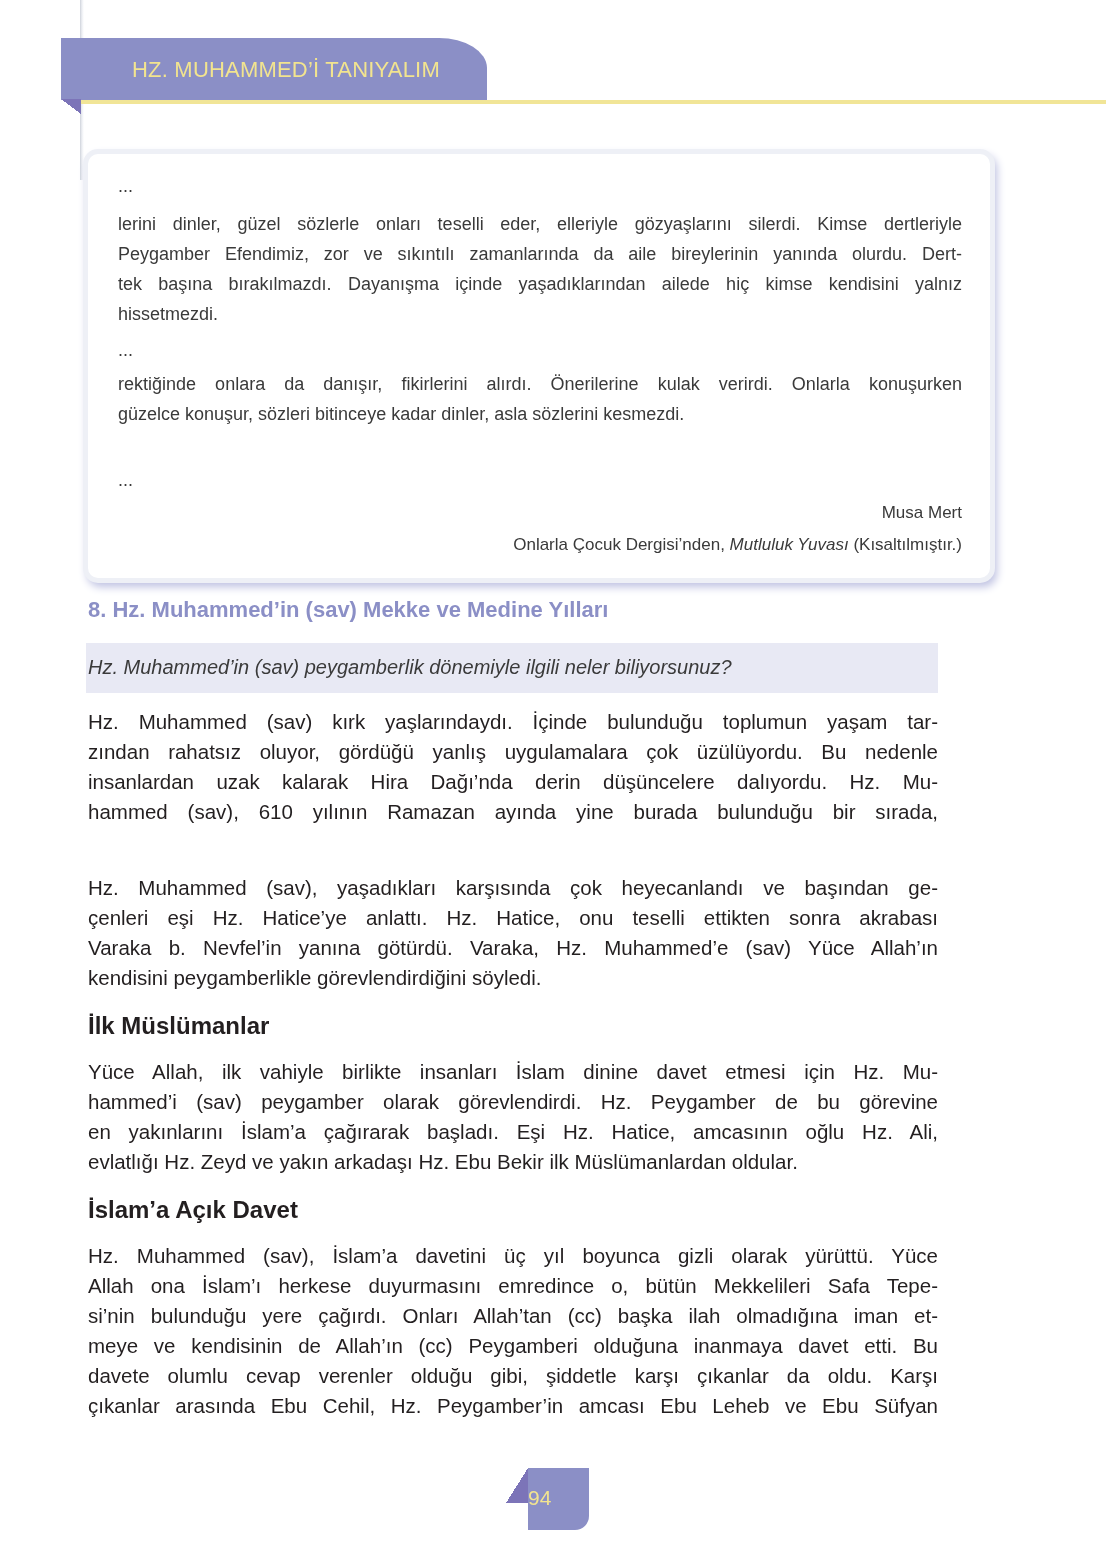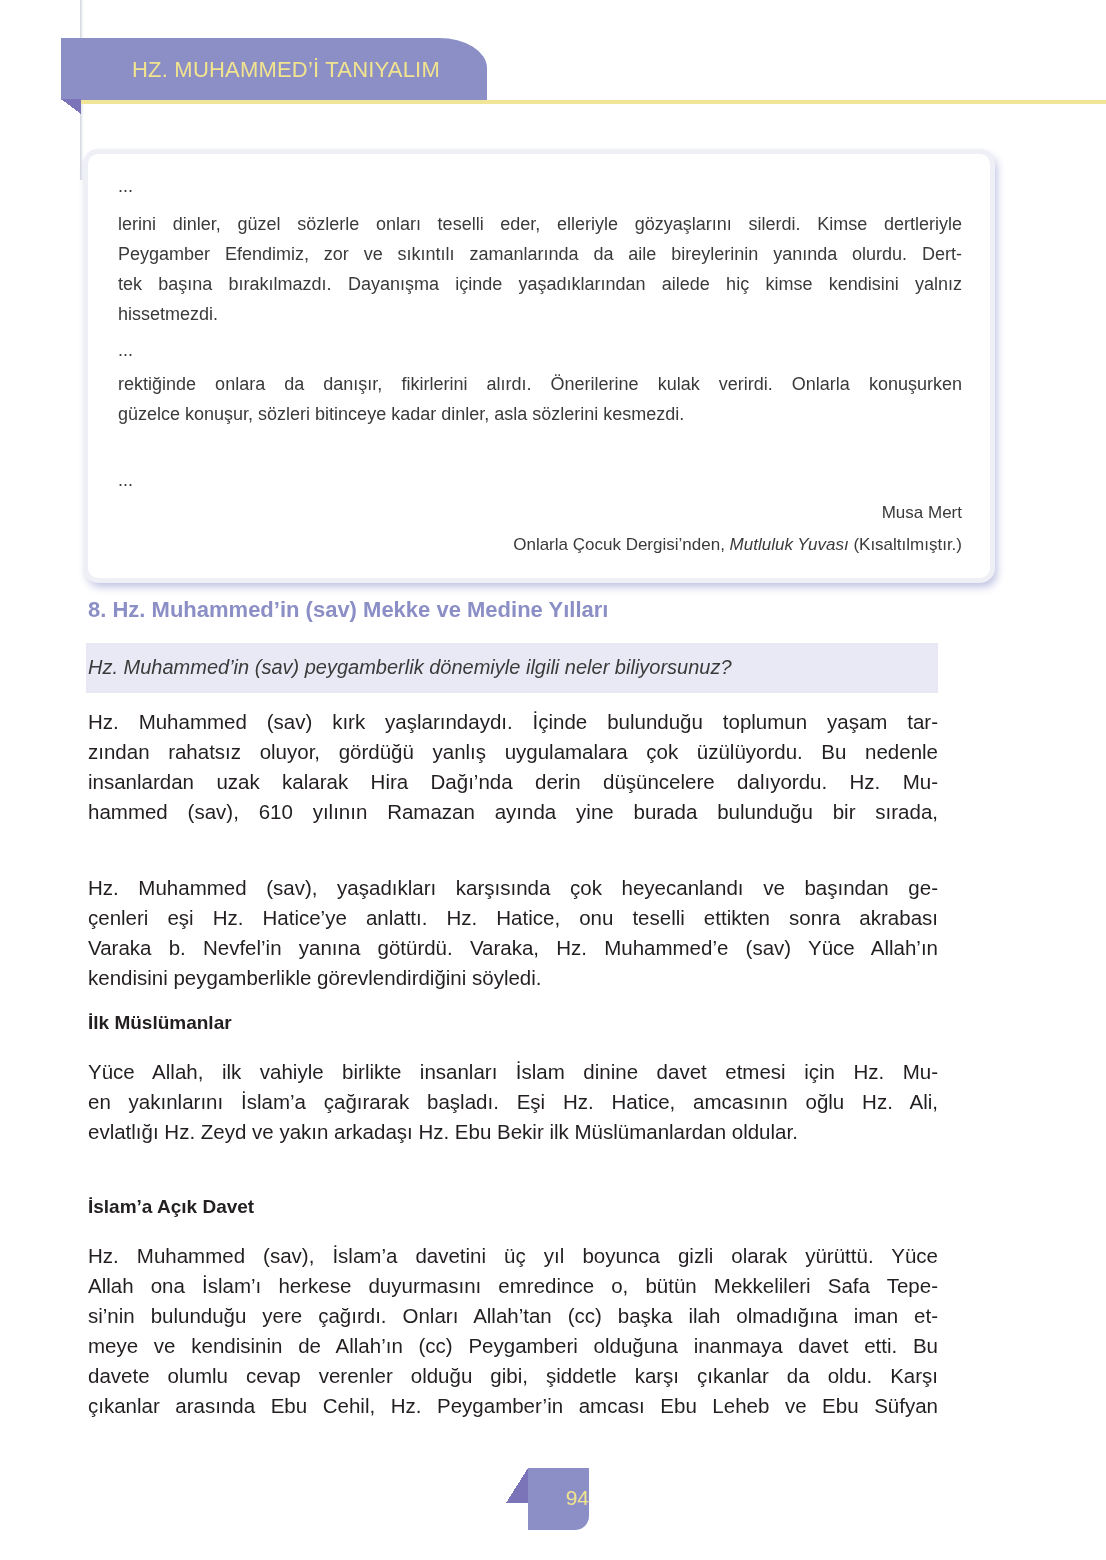--- a/index.html
+++ b/index.html
@@ -113,21 +113,21 @@
       width: 850px;
       font-size: 20.5px;
       line-height: 30px;
       color: #231f20;
     }
     .body-para .l { display: block; text-align: justify; text-align-last: justify; white-space: nowrap; }
     .body-para .last { display: block; text-align-last: left; white-space: nowrap; }
     .subhead {
       position: absolute;
       left: 88px;
-      font-size: 19px;
+      font-size: 24px;
       font-weight: bold;
       color: #231f20;
       white-space: nowrap;
     }
 
     .page-badge {
       position: absolute;
       left: 528px; top: 1468px;
       width: 61px; height: 62px;
       background: #8b8fc6;
@@ -136,21 +136,21 @@
     .page-fold {
       position: absolute;
       left: 506px; top: 1468px;
       width: 22px; height: 35px;
       background: linear-gradient(to top left, #7c74b8 50%, transparent 50%);
     }
     .page-number {
       position: absolute;
       left: 528px; top: 1486px;
       width: 61px;
-      text-align: right;
+      text-align: left;
       font-size: 21px;
       color: #f2e48f;
     }
   </style>
 </head>
 <body>
 
 <div class="vline"></div>
 <div class="header-tab"></div>
 <div class="header-fold-wrap"></div>
@@ -190,20 +190,21 @@
   <span class="l">Hz. Muhammed (sav), yaşadıkları karşısında çok heyecanlandı ve başından ge-</span>
   <span class="l">çenleri eşi Hz. Hatice’ye anlattı. Hz. Hatice, onu teselli ettikten sonra akrabası</span>
   <span class="l">Varaka b. Nevfel’in yanına götürdü. Varaka, Hz. Muhammed’e (sav) Yüce Allah’ın</span>
   <span class="last">kendisini peygamberlikle görevlendirdiğini söyledi.</span>
 </div>
 
 <div class="subhead" style="top:1012px;">İlk Müslümanlar</div>
 
 <div class="body-para" style="top:1057px;">
   <span class="l">Yüce Allah, ilk vahiyle birlikte insanları İslam dinine davet etmesi için Hz. Mu-</span>
+  <span class="l">hammed’i (sav) peygamber olarak görevlendirdi. Hz. Peygamber de bu görevine</span>
   <span class="l">en yakınlarını İslam’a çağırarak başladı. Eşi Hz. Hatice, amcasının oğlu Hz. Ali,</span>
   <span class="last">evlatlığı Hz. Zeyd ve yakın arkadaşı Hz. Ebu Bekir ilk Müslümanlardan oldular.</span>
 </div>
 
 <div class="subhead" style="top:1196px;">İslam’a Açık Davet</div>
 
 <div class="body-para" style="top:1241px;">
   <span class="l">Hz. Muhammed (sav), İslam’a davetini üç yıl boyunca gizli olarak yürüttü. Yüce</span>
   <span class="l">Allah ona İslam’ı herkese duyurmasını emredince o, bütün Mekkelileri Safa Tepe-</span>
   <span class="l">si’nin bulunduğu yere çağırdı. Onları Allah’tan (cc) başka ilah olmadığına iman et-</span>

